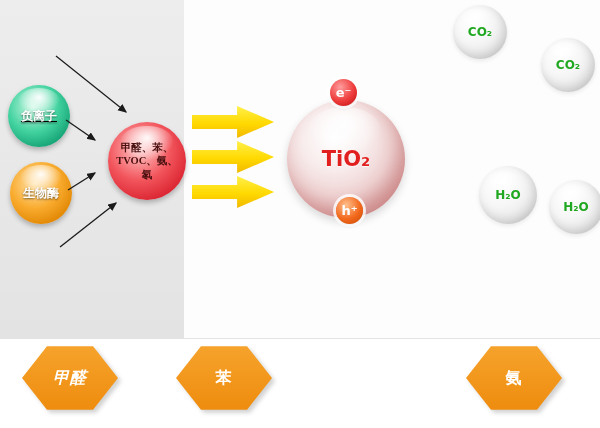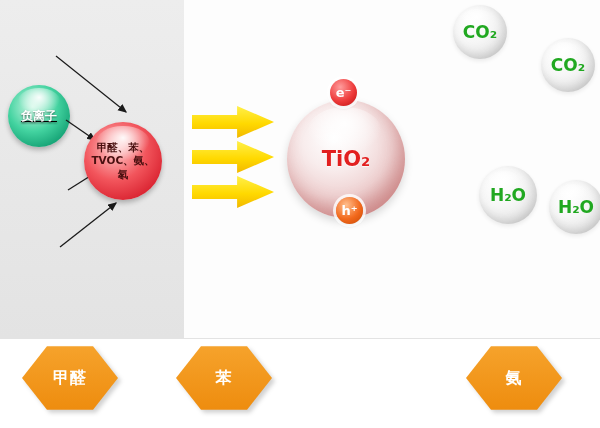--- a/index.html
+++ b/index.html
@@ -22,21 +22,21 @@
   .sphere.blue  {background:radial-gradient(circle at 40% 35%,#c3efff 0%,#3fc8f2 45%,#0e9ad8 80%,#0780b8 100%);}
   .sphere.teal  {background:radial-gradient(circle at 40% 35%,#cdf8e5 0%,#43d3a0 45%,#129f72 80%,#0c8a62 100%);}
   .sphere.orange{background:radial-gradient(circle at 40% 35%,#ffe3ad 0%,#f9ab2e 45%,#df8400 80%,#c87400 100%);}
   .sphere.green {background:radial-gradient(circle at 40% 35%,#d4f6c4 0%,#5ecb4e 45%,#259a28 80%,#188020 100%);}
   .sphere.red   {background:radial-gradient(circle at 40% 35%,#ffc9c9 0%,#f2555c 45%,#d8202e 80%,#b81824 100%);}
 
   .s-blue {left:12px;top:8px;  width:62px;height:62px;}
   .s-teal {left:8px; top:85px; width:62px;height:62px;text-decoration:underline;}
   .s-orng {left:10px;top:162px;width:62px;height:62px;}
   .s-grn  {left:12px;top:238px;width:62px;height:62px;}
-  .s-red  {left:84px;top:122px;width:78px;height:78px;}
+  .s-red  {left:108px;top:122px;width:78px;height:78px;font-family:Liberation Serif, serif;}
 
   .sphere-label{position:relative;z-index:2;color:#fff;font-weight:bold;font-size:12px;
     text-shadow:0 1px 2px rgba(0,0,0,0.55);white-space:nowrap;}
   .pollutant-text{position:relative;z-index:2;color:#4a1010;font-weight:bold;font-size:10.5px;
     line-height:1.3;text-align:center;}
 
   
   .connectors{position:absolute;left:0;top:0;width:190px;height:340px;}
 
   
@@ -70,42 +70,45 @@
   
   .bubble{position:absolute;border-radius:50%;display:flex;align-items:center;justify-content:center;
     background:radial-gradient(circle at 35% 30%,rgba(255,255,255,0.98) 0%,rgba(242,242,242,0.6) 40%,rgba(218,218,218,0.55) 70%,rgba(192,192,192,0.8) 100%);
     box-shadow:inset -3px -4px 8px rgba(150,150,150,0.35),0 2px 4px rgba(0,0,0,0.08);}
   .bubble::before{content:"";position:absolute;left:16%;top:8%;width:55%;height:35%;border-radius:50%;
     background:radial-gradient(ellipse at 50% 40%,rgba(255,255,255,0.95),rgba(255,255,255,0) 75%);}
   .b-co2a{left:453px;top:5px;  width:54px;height:54px;}
   .b-co2b{left:541px;top:38px; width:54px;height:54px;}
   .b-h2oa{left:479px;top:166px;width:58px;height:58px;}
   .b-h2ob{left:549px;top:180px;width:54px;height:54px;}
-  .bubble-label{position:relative;z-index:2;color:#21a821;font-weight:bold;font-size:17px;}
+  .bubble-label{position:relative;z-index:2;color:#21a821;font-weight:bold;font-size:12px;}
 
   
   .bottom-strip{position:absolute;left:0;top:338px;width:600px;height:90px;background:#ffffff;
     border-top:1px solid #e3e3e3;}
   .hex-wrap{position:absolute;top:345px;width:96px;height:66px;
     filter:drop-shadow(3px 3px 2px rgba(0,0,0,0.18));}
   .hex{width:100%;height:100%;background:linear-gradient(#f6a32c,#ee8c0e);
     clip-path:polygon(26% 2%,74% 2%,100% 50%,74% 98%,26% 98%,0 50%);
     display:flex;align-items:center;justify-content:center;}
-  .hx1{left:22px;} .hx2{left:176px;} .hx3{left:330px;} .hx4{left:466px;}
+  .hx1{left:22px;font-style:italic;} .hx2{left:176px;} .hx3{left:330px;} .hx4{left:466px;}
   .hex-label{color:#fff;font-weight:bold;font-size:16px;letter-spacing:1px;}
 </style>
 </head>
 <body>
 
 <div class="stage">
 
   <div class="panel"></div>
 
   <div class="sphere teal s-teal">
     <span class="sphere-label">负离子</span>
+  </div>
+  <div class="sphere orange s-orng">
+    <span class="sphere-label">生物酶</span>
   </div>
 
   <svg class="connectors" viewBox="0 0 190 340" width="190" height="340">
     <defs>
       <marker id="ah" markerWidth="8" markerHeight="8" refX="6" refY="3" orient="auto">
         <path d="M0,0 L7,3 L0,6 Z" fill="#1a1a1a"></path>
       </marker>
     </defs>
     <line x1="56" y1="56" x2="126" y2="112" stroke="#1a1a1a" stroke-width="1.3" marker-end="url(#ah)"></line>
     <line x1="66" y1="120" x2="95" y2="140" stroke="#1a1a1a" stroke-width="1.3" marker-end="url(#ah)"></line>

